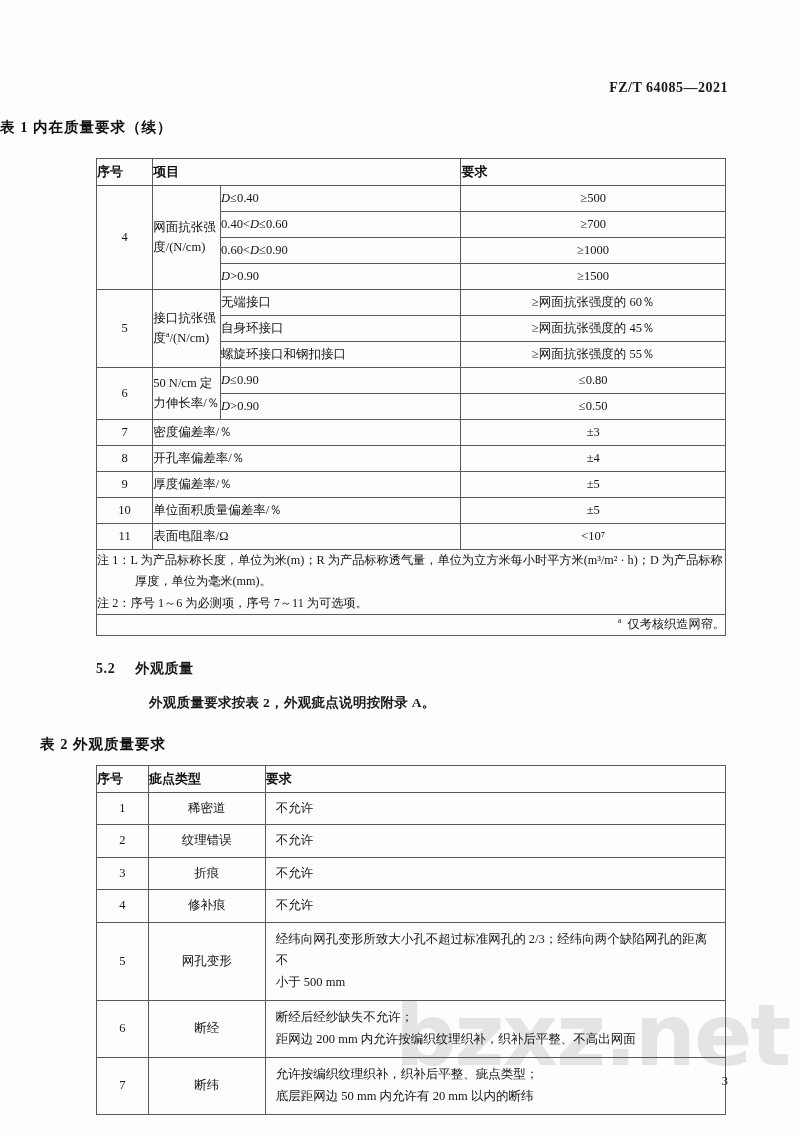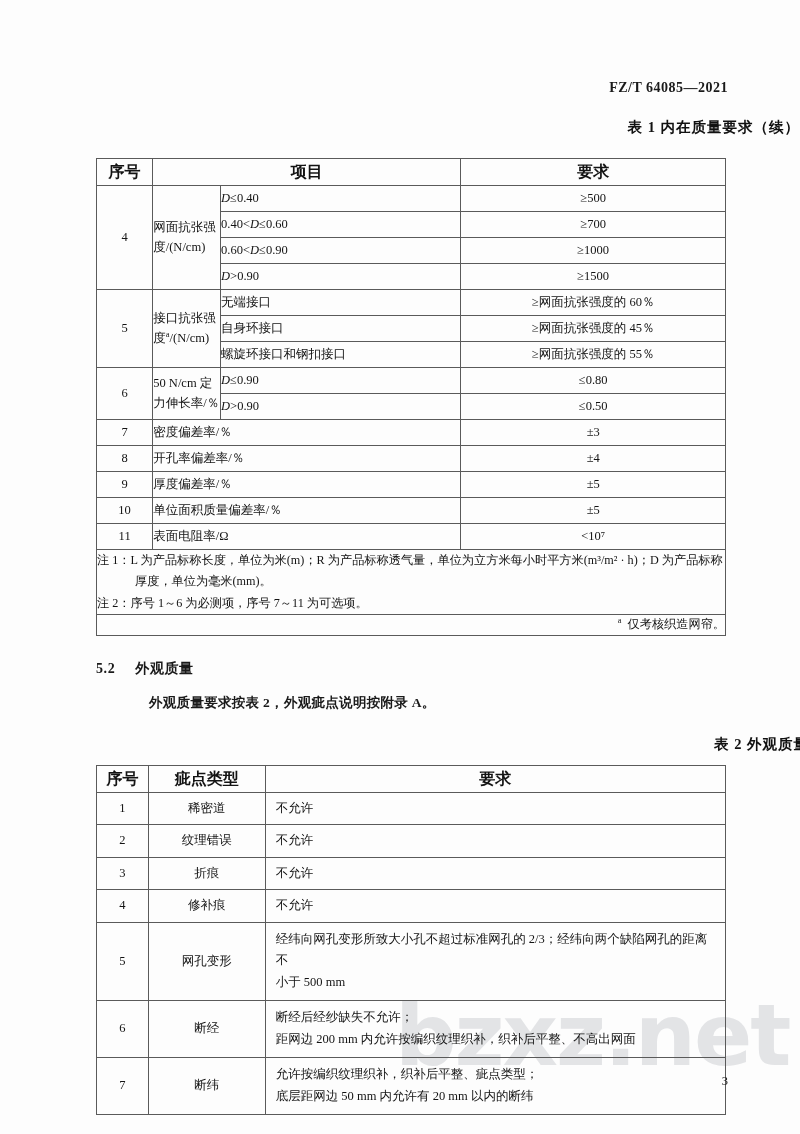--- a/index.html
+++ b/index.html
@@ -49,21 +49,21 @@
     font-weight: 700;
     font-size: 14px;
     letter-spacing: 0.5px;
     color: #1a1a1a;
   }
 
   
   .table-caption {
     position: absolute;
     width: 100%;
-    text-align: right;
+    text-align: left;
     font-weight: 700;
     font-size: 14.5px;
     letter-spacing: 1px;
     color: #111;
   }
   #caption-t1 { top: 118px; }
   #caption-t2 { top: 735px; padding-left: 40px; }
 
   
   table.std {
@@ -75,22 +75,22 @@
   }
   table.std td, table.std th {
     border: 1px solid #5a5a5a;
     padding: 0;
     vertical-align: middle;
     font-weight: 400;
     background: transparent;
   }
   table.std th {
     font-weight: 700;
-    text-align: center;
-    font-size: 16px;
+    text-align: left;
+    font-size: 13px;
   }
   .outer-top td, .outer-top th { border-top-width: 2px; }
 
   .cell { padding: 5px 8px; line-height: 1.55; }
   .c-center { text-align: center; }
   .c-left { text-align: left; }
   .num { text-align: center; font-size: 12.5px; }
   .nowrap { white-space: nowrap; }
 
   

